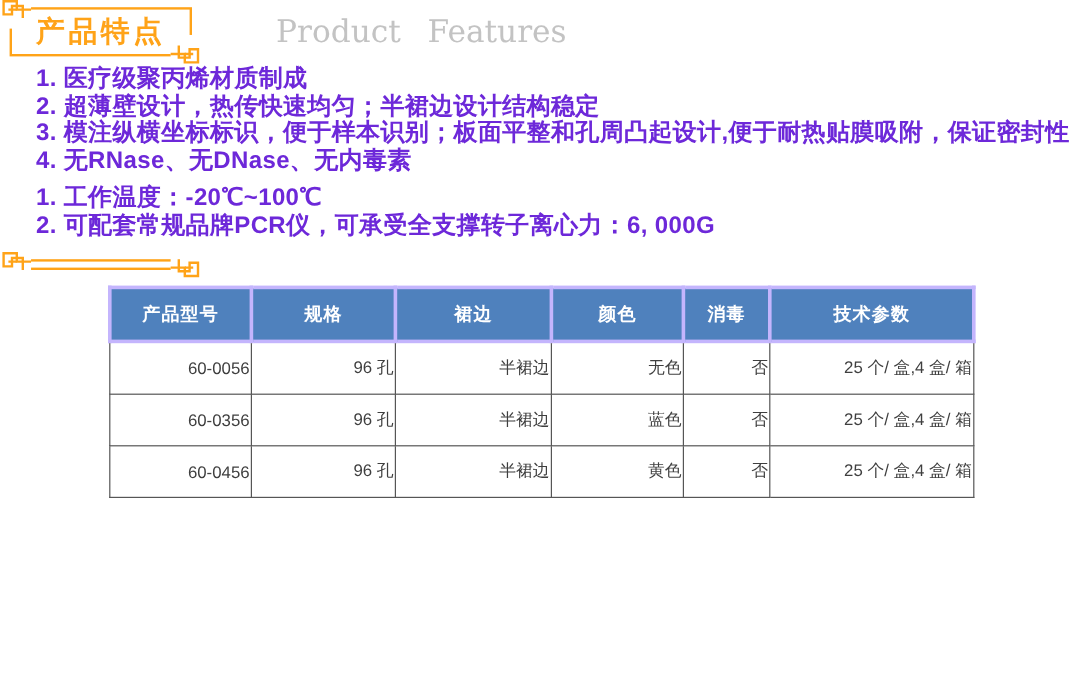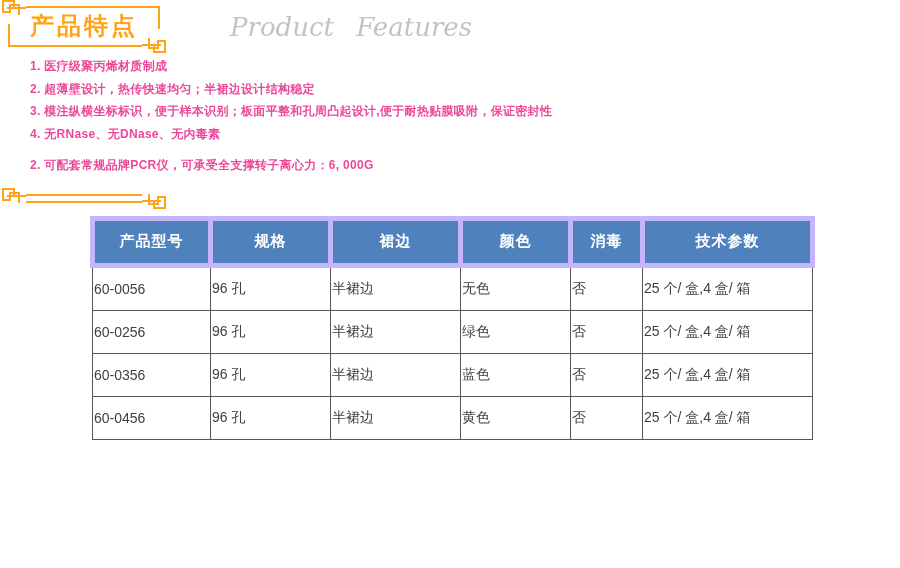--- a/index.html
+++ b/index.html
@@ -36,60 +36,59 @@
     color:var(--accent-orange,#ffa318);
     white-space:nowrap;
   }
   .fret { position:absolute; width:26px; height:26px; }
   .fret-tl { top:-10px; left:-10px; }
   .fret-br { bottom:-10px; right:-10px; transform:rotate(180deg); }
 
   .title-en {
     margin-left:30px;
     font-family:"DejaVu Serif", serif;
-    font-style:italic;
     font-size:26px;
     color:#c3c3c3;
     word-spacing:14px;
     white-space:nowrap;
   }
 
   
   .item-list { margin:8px 0 0 30px; }
   .spec-list { margin:9px 0 0 30px; }
   .list-item {
-    font-size:12px;
+    font-size:20px;
     font-weight:bold;
-    color:#ec4899;
+    color:#6d28d9;
     line-height:22.5px;
     white-space:nowrap;
     letter-spacing:0.3px;
   }
 
   
   table.order-table {
     border-collapse:collapse;
     table-layout:fixed;
     width:720px;
     margin:13px 0 0 90px;
   }
   .order-table th {
     background:var(--header-blue,#4f81bd);
     color:#ffffff;
     font-size:15px;
     font-weight:bold;
     height:40px;
-    border:5px solid #c4b5fd;
+    border:3px solid #c4b5fd;
     letter-spacing:1px;
   }
   .order-table td {
     background:#ffffff;
     color:#3f3f3f;
     font-size:14px;
-    text-align:left;
+    text-align:right;
     vertical-align:middle;
     height:40px;
     border:1px solid #565656;
     white-space:nowrap;
   }
 </style>
 </head>
 <body>
 
 <div class="page">
@@ -113,20 +112,21 @@
 
   <div class="item-list">
     <div class="list-item">1. 医疗级聚丙烯材质制成</div>
     <div class="list-item">2. 超薄壁设计，热传快速均匀；半裙边设计结构稳定</div>
     <div class="list-item">3. 模注纵横坐标标识，便于样本识别；板面平整和孔周凸起设计,便于耐热贴膜吸附，保证密封性</div>
     <div class="list-item">4. 无RNase、无DNase、无内毒素</div>
   </div>
 
 
   <div class="spec-list">
+    <div class="list-item">1. 工作温度：-20℃~100℃</div>
     <div class="list-item">2. 可配套常规品牌PCR仪，可承受全支撑转子离心力：6, 000G</div>
   </div>
 
   <div class="sec-header third">
     <div class="title-box">
       <svg class="fret fret-tl" viewBox="0 0 26 26">
         <rect x="0" y="0" width="26" height="26" fill="#ffffff"></rect>
         <path d="M26 10 H14 V3 H3 V14 H10 V7 H19 V17" fill="none" stroke="#ffa318" stroke-width="2"></path>
         <path d="M7 10 H14" fill="none" stroke="#ffa318" stroke-width="2"></path>
       </svg>
@@ -160,28 +160,20 @@
     <tbody>
       <tr>
         <td>60-0056</td>
         <td>96 孔</td>
         <td>半裙边</td>
         <td>无色</td>
         <td>否</td>
         <td>25 个/ 盒,4 盒/ 箱</td>
       </tr>
       <tr>
-        <td>60-0256</td>
-        <td>96 孔</td>
-        <td>半裙边</td>
-        <td>绿色</td>
-        <td>否</td>
-        <td>25 个/ 盒,4 盒/ 箱</td>
-      </tr>
-      <tr>
         <td>60-0356</td>
         <td>96 孔</td>
         <td>半裙边</td>
         <td>蓝色</td>
         <td>否</td>
         <td>25 个/ 盒,4 盒/ 箱</td>
       </tr>
       <tr>
         <td>60-0456</td>
         <td>96 孔</td>

